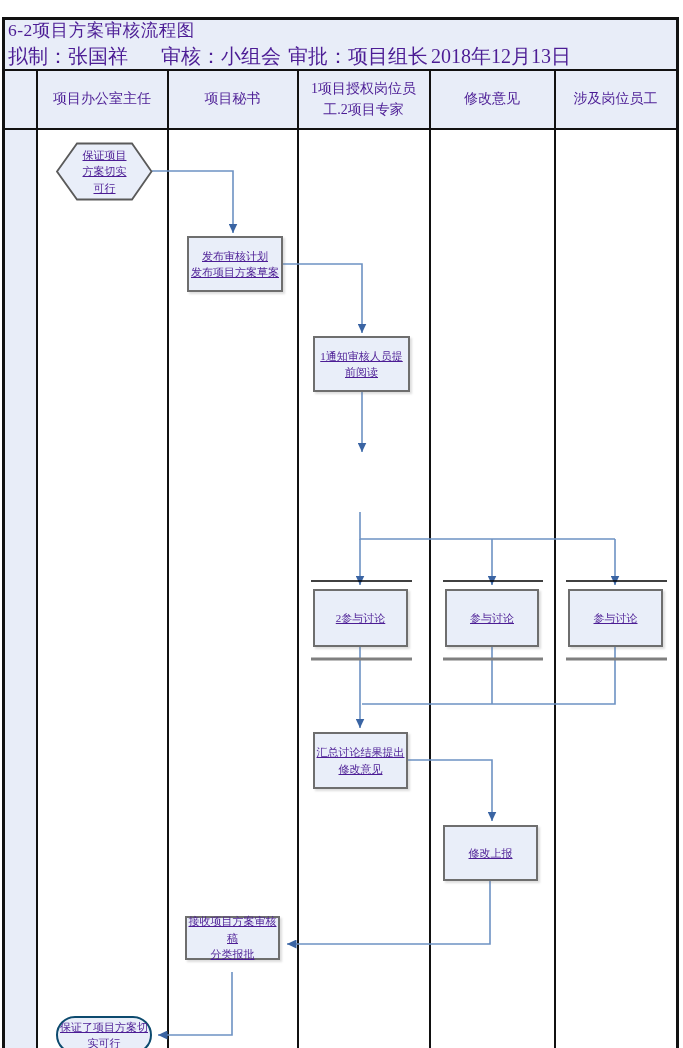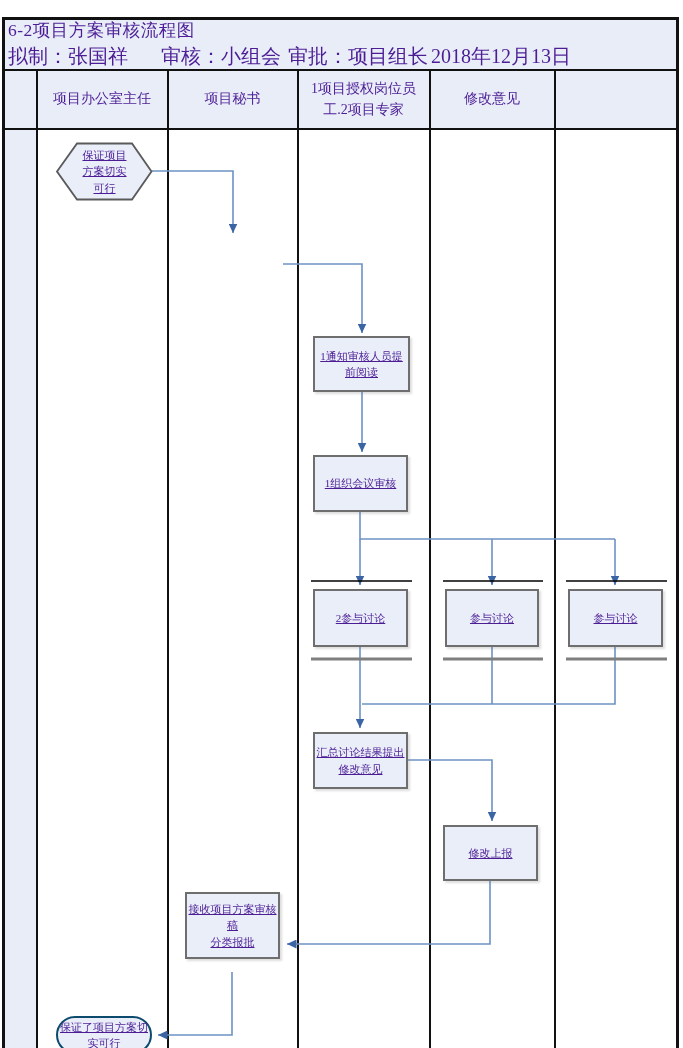--- a/index.html
+++ b/index.html
@@ -69,20 +69,21 @@
   <div class="meta-item" style="left:8px;">拟制：张国祥</div>
   <div class="meta-item" style="left:161px;">审核：小组会</div>
   <div class="meta-item" style="left:288px;">审批：项目组长</div>
   <div class="meta-item" style="left:431px;">2018年12月13日</div>
 
   <div class="lane-header" style="left:37px;width:130px;">项目办公室主任</div>
   <div class="lane-header" style="left:168px;width:129px;">项目秘书</div>
   <div class="lane-header" style="left:298px;width:131px;">1项目授权岗位员
 工.2项目专家</div>
   <div class="lane-header" style="left:430px;width:124px;">修改意见</div>
+  <div class="lane-header" style="left:555px;width:121px;">涉及岗位员工</div>
 
   <svg class="connectors" width="683" height="1048" viewBox="0 0 683 1048">
     <defs>
       <marker id="ah" markerWidth="10" markerHeight="9" refX="9.5" refY="4.5" orient="auto" markerUnits="userSpaceOnUse">
         <path d="M0,0 L9.5,4.5 L0,9 Z" fill="#3a64a3"></path>
       </marker>
     </defs>
     <g fill="none" stroke="#6d92c3" stroke-width="1.6">
       <path d="M152,157 H233 V219" marker-end="url(#ah)"></path>
       <path d="M283,250 H362 V319" marker-end="url(#ah)"></path>
@@ -112,29 +113,30 @@
 
   <div class="node hexwrap" style="left:56px;top:128px;width:97px;height:59px;">
     <svg class="hex-svg" width="97" height="59" viewBox="0 0 97 59" preserveAspectRatio="none">
       <polygon points="1,29.5 21,1.5 76,1.5 95.5,29.5 76,57.5 21,57.5" fill="#e9eef9" stroke="#5a5a5a" stroke-width="1.8"></polygon>
     </svg>
     <span class="node-label">保证项目
 方案切实
 可行</span>
   </div>
 
+  <div class="node box" style="left:187px;top:222px;width:96px;height:56px;">
+    <span class="node-label">发布审核计划
+发布项目方案草案</span>
+  </div>
 
   <div class="node box" style="left:313px;top:322px;width:97px;height:56px;">
     <span class="node-label">1通知审核人员提
 前阅读</span>
   </div>
 
-  <div class="node box" style="left:313px;top:441px;width:95px;height:57px;">
-    <span class="node-label">1组织会议审核</span>
-  </div>
 
   <div class="node box" style="left:313px;top:575px;width:95px;height:58px;">
     <span class="node-label">2参与讨论</span>
   </div>
 
   <div class="node box" style="left:445px;top:575px;width:94px;height:58px;">
     <span class="node-label">参与讨论</span>
   </div>
 
   <div class="node box" style="left:568px;top:575px;width:95px;height:58px;">
@@ -143,21 +145,21 @@
 
   <div class="node box" style="left:313px;top:718px;width:95px;height:57px;">
     <span class="node-label">汇总讨论结果提出
 修改意见</span>
   </div>
 
   <div class="node box" style="left:443px;top:811px;width:95px;height:56px;">
     <span class="node-label">修改上报</span>
   </div>
 
-  <div class="node box" style="left:185px;top:878px;width:95px;height:67px;">
+  <div class="node box" style="left:185px;top:902px;width:95px;height:44px;">
     <span class="node-label">接收项目方案审核
 稿
 分类报批</span>
   </div>
 
   <div class="node stadium" style="left:56px;top:1002px;width:96px;height:38px;">
     <span class="node-label">保证了项目方案切
 实可行</span>
   </div>
 

